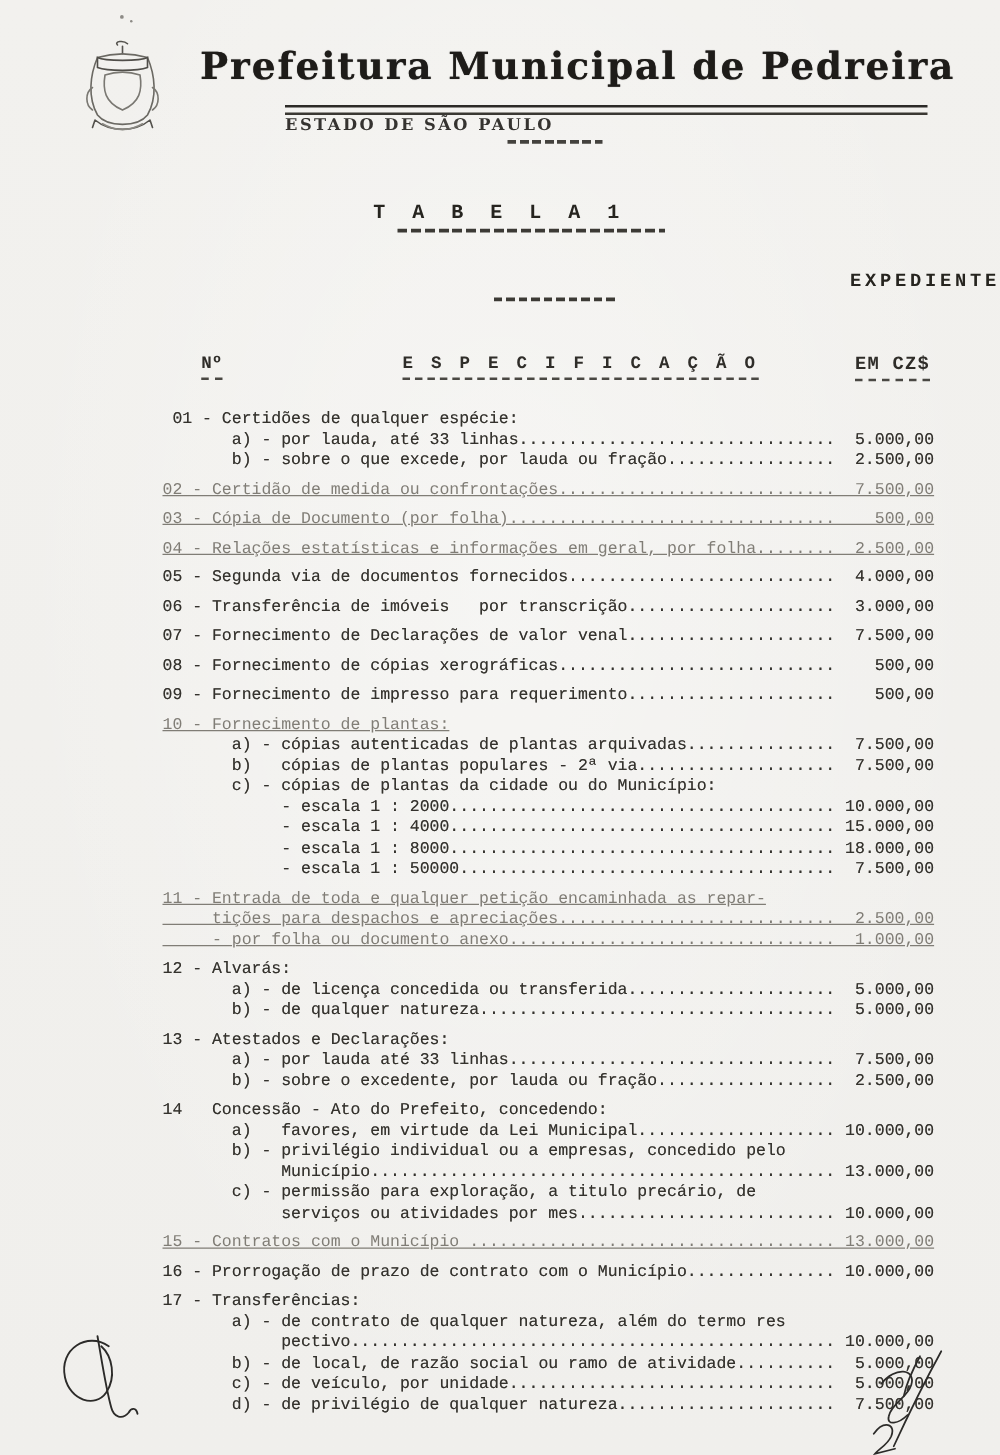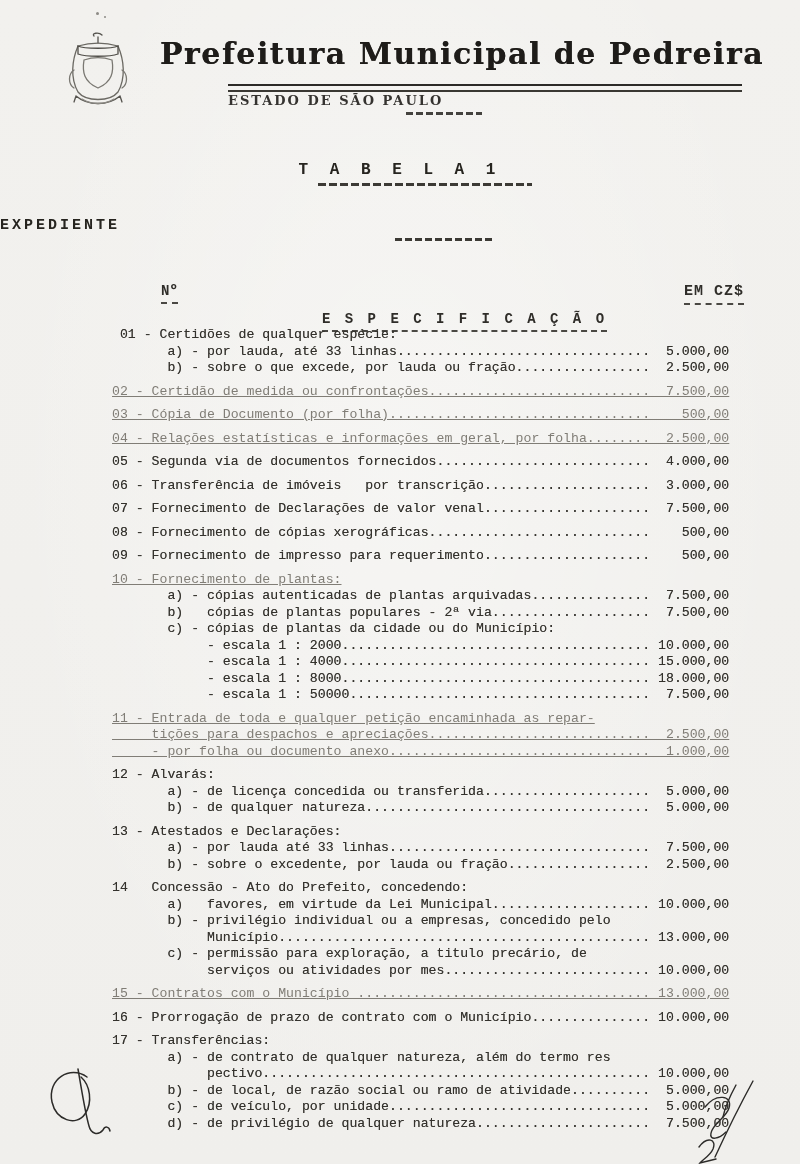--- a/index.html
+++ b/index.html
@@ -20,34 +20,34 @@
   .sub{position:absolute;left:228px;top:93px;width:514px;text-align:left;
        font-family:"DejaVu Serif","Liberation Serif",serif;font-weight:bold;
        font-size:13px;letter-spacing:2px;color:#353330;}
   .sub-ul{position:absolute;left:406px;top:112px;width:76px;height:3px;
           background:repeating-linear-gradient(90deg,#44423e 0 7px,transparent 7px 10px);}
   
   .tabela{position:absolute;left:0;right:0;top:161px;text-align:center;
           font-size:16px;font-weight:bold;letter-spacing:6px;color:#26241f;}
   .tabela-ul{position:absolute;left:318px;top:183px;width:214px;height:3px;
           background:repeating-linear-gradient(90deg,#3c3a35 0 8px,transparent 8px 11px);}
-  .exped{position:absolute;left:0;right:0;top:217px;text-align:left;
+  .exped{position:absolute;left:0;right:0;top:217px;text-align:right;
          font-size:15px;font-weight:bold;letter-spacing:3px;color:#26241f;}
   .exped-ul{position:absolute;left:395px;top:238px;width:100px;height:3px;
           background:repeating-linear-gradient(90deg,#3c3a35 0 7px,transparent 7px 10px);}
   
   .cols{position:absolute;left:0;top:283px;width:800px;height:24px;font-weight:bold;}
   .cols span{border-bottom:2px dashed #4a4843;padding-bottom:3px;}
   .col-num{position:absolute;left:161px;font-size:14px;}
-  .col-spec{position:absolute;left:322px;font-size:14px;letter-spacing:3px;margin-top:28px;}
+  .col-spec{position:absolute;left:322px;font-size:14px;letter-spacing:3px;}
   .col-price{position:absolute;left:684px;font-size:15px;letter-spacing:1px;}
   
   .fees{position:absolute;left:112px;top:327px;width:640px;
         font-size:13.2px;line-height:16.5px;white-space:pre;color:#34322d;}
-  .frow{text-shadow:0 0 .5px rgba(52,50,45,.6);}
+  .frow{text-shadow:0 0 .5px rgba(52,50,45,.6);margin-left:18px;}
   .frow.gap{margin-top:7px;}
   .frow.fade{color:#807d76;text-shadow:none;text-decoration:underline;}
   .ink{position:absolute;inset:0;pointer-events:none;}
   .speck{position:absolute;background:#8d8b86;border-radius:50%;}
 </style>
 </head>
 <body>
 
 <div class="page">
 

